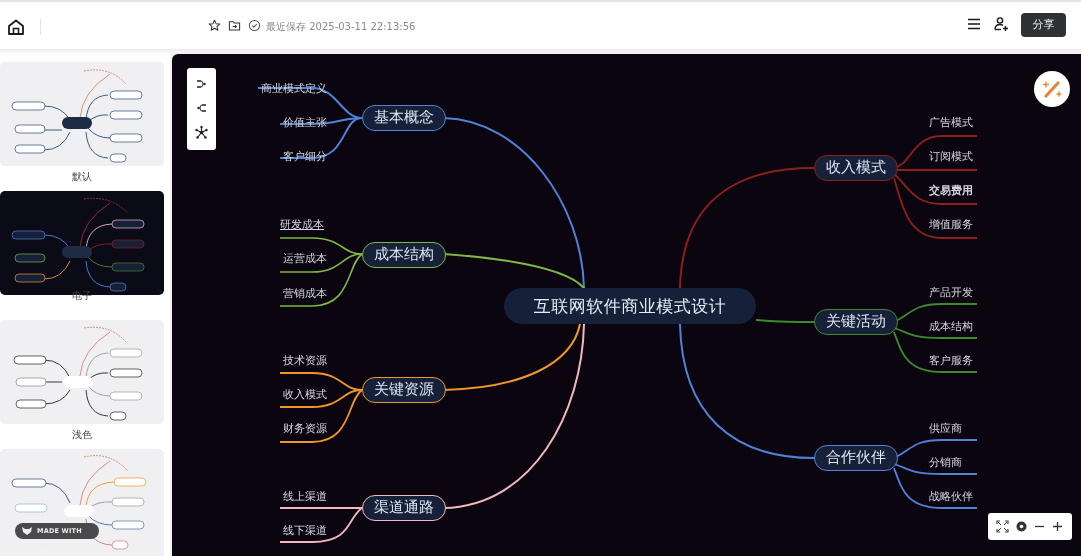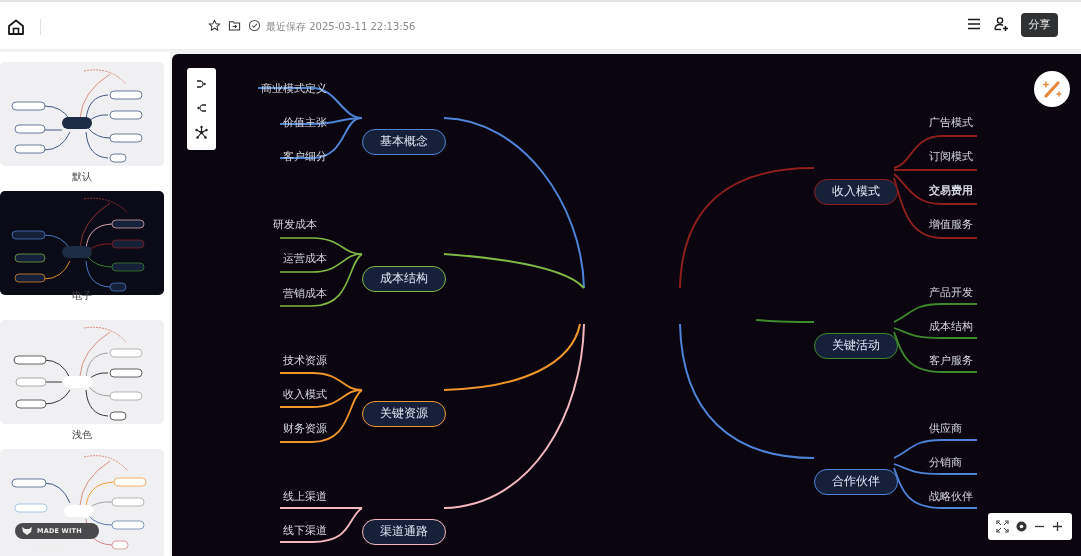--- a/index.html
+++ b/index.html
@@ -5,31 +5,31 @@
   * { box-sizing: border-box; margin: 0; padding: 0; }
   html, body { width: 1081px; height: 556px; overflow: hidden; background: #f2f2f3; font-family: "DejaVu Sans", "Liberation Sans", sans-serif; }
   .topbar { position: absolute; left: 0; top: 0; width: 1081px; height: 50px; background: #ffffff; border-top: 2px solid #e4e4e6; border-bottom: 1px solid #ececee; }
   .home { position: absolute; left: 7px; top: 16px; width: 18px; height: 18px; }
   .divider { position: absolute; left: 40px; top: 17px; width: 1px; height: 16px; background: #e3e3e3; }
   .doc-title { position: absolute; left: 59px; top: 14px; font-size: 14px; font-weight: bold; color: #1c1c1c; letter-spacing: 0.2px; }
   .tb-icon { position: absolute; top: 17px; width: 13px; height: 13px; }
   .save-status { position: absolute; left: 266px; top: 18px; font-size: 10px; color: #8a8a8a; }
   .menu-icon { position: absolute; left: 967px; top: 15px; width: 14px; height: 14px; }
   .user-add-icon { position: absolute; left: 993px; top: 14px; width: 16px; height: 16px; }
-  .share-btn { position: absolute; left: 1021px; top: 11px; width: 37px; height: 24px; background: #303133; color: #f0f0f0; border-radius: 4px; font-size: 11px; text-align: center; line-height: 24px; }
+  .share-btn { position: absolute; left: 1021px; top: 11px; width: 45px; height: 24px; background: #303133; color: #f0f0f0; border-radius: 4px; font-size: 11px; text-align: center; line-height: 24px; }
 
   .sidebar { position: absolute; left: 0; top: 52px; width: 170px; height: 504px; background: #ffffff; overflow: hidden; }
   .theme-card { position: absolute; left: 0; width: 164px; height: 104px; border-radius: 5px; overflow: hidden; }
   .theme-label { position: absolute; left: 0; width: 164px; text-align: center; font-size: 10px; color: #444; }
   .gifox { position: absolute; left: 15px; top: 471px; width: 84px; height: 16px; border-radius: 8px; background: #4a4a4c; color: #eee; font-size: 6.5px; line-height: 16px; font-weight: bold; padding-left: 22px; letter-spacing: 0.2px; }
   .gifox-icon { position: absolute; left: 6px; top: 3px; width: 12px; height: 10px; }
 
   .canvas { position: absolute; left: 172px; top: 54px; width: 909px; height: 502px; background: #0b0510; border-top-left-radius: 6px; overflow: hidden; }
   .canvas svg.lines { position: absolute; left: 0; top: 0; }
-  .node { position: absolute; height: 26px; border-radius: 13px; background: #172039; color: #dfe6f5; font-size: 12px; text-align: center; line-height: 23px; border: 1.5px solid; margin-top: 24px; }
+  .node { position: absolute; height: 26px; border-radius: 13px; background: #172039; color: #dfe6f5; font-size: 15px; text-align: center; line-height: 23px; border: 1.5px solid; }
   .root { position: absolute; left: 332px; top: 234px; width: 252px; height: 36px; border-radius: 18px; background: #172039; color: #e6ebf5; font-size: 17px; text-align: center; line-height: 36px; letter-spacing: 0.5px; }
   .leaf { position: absolute; color: #d6d9e2; font-size: 11px; white-space: nowrap; }
 
   .layout-toolbar { position: absolute; left: 15px; top: 14px; width: 29px; height: 82px; background: #ffffff; border-radius: 3px; }
   .lt-icon { position: absolute; left: 7px; width: 15px; height: 15px; }
   .magic-btn { position: absolute; left: 862px; top: 17px; width: 36px; height: 36px; border-radius: 18px; background: #ffffff; }
   .zoom-bar { position: absolute; left: 816px; top: 459px; width: 84px; height: 27px; background: #ffffff; border-radius: 3px; }
   .zb-icon { position: absolute; top: 7px; width: 13px; height: 13px; }
 </style>
 </head>
@@ -189,35 +189,36 @@
 
     <path d="M722 268 C740 260 740 250 770 250 H805" fill="none" stroke="#3f8a2e" stroke-width="1.8"></path>
     <path d="M722 274 C740 280 740 284 770 284 H805" fill="none" stroke="#3f8a2e" stroke-width="1.8"></path>
     <path d="M722 278 C730 300 735 318 770 318 H805" fill="none" stroke="#3f8a2e" stroke-width="1.8"></path>
 
     <path d="M722 404 C740 396 740 386 770 386 H805" fill="none" stroke="#4f83d8" stroke-width="1.8"></path>
     <path d="M722 410 C740 416 740 420 770 420 H805" fill="none" stroke="#4f83d8" stroke-width="1.8"></path>
     <path d="M722 414 C730 436 735 454 770 454 H805" fill="none" stroke="#4f83d8" stroke-width="1.8"></path>
   </svg>
 
+  <div class="root">互联网软件商业模式设计</div>
 
   <div class="node" style="left:190px; top:51px; width:84px; border-color:#4f83d8;">基本概念</div>
   <div class="node" style="left:190px; top:188px; width:84px; border-color:#7fb844;">成本结构</div>
   <div class="node" style="left:190px; top:323px; width:84px; border-color:#f0962a;">关键资源</div>
   <div class="node" style="left:190px; top:441px; width:84px; border-color:#f2b8bd;">渠道通路</div>
 
   <div class="node" style="left:642px; top:101px; width:84px; border-color:#8f1f1c;">收入模式</div>
   <div class="node" style="left:642px; top:255px; width:84px; border-color:#3f8a2e;">关键活动</div>
   <div class="node" style="left:642px; top:391px; width:84px; border-color:#4f83d8;">合作伙伴</div>
 
   <div class="leaf" style="left:89px; top:27px;">商业模式定义</div>
   <div class="leaf" style="left:111px; top:61px;">价值主张</div>
   <div class="leaf" style="left:111px; top:95px;">客户细分</div>
 
-  <div class="leaf" style="left:101px; top:163px;">研发成本</div>
+  <div class="leaf" style="left:108px; top:163px;text-decoration:underline;">研发成本</div>
   <div class="leaf" style="left:111px; top:197px;">运营成本</div>
   <div class="leaf" style="left:111px; top:232px;">营销成本</div>
 
   <div class="leaf" style="left:111px; top:299px;">技术资源</div>
   <div class="leaf" style="left:111px; top:333px;">收入模式</div>
   <div class="leaf" style="left:111px; top:367px;">财务资源</div>
 
   <div class="leaf" style="left:111px; top:435px;">线上渠道</div>
   <div class="leaf" style="left:111px; top:469px;">线下渠道</div>
 

